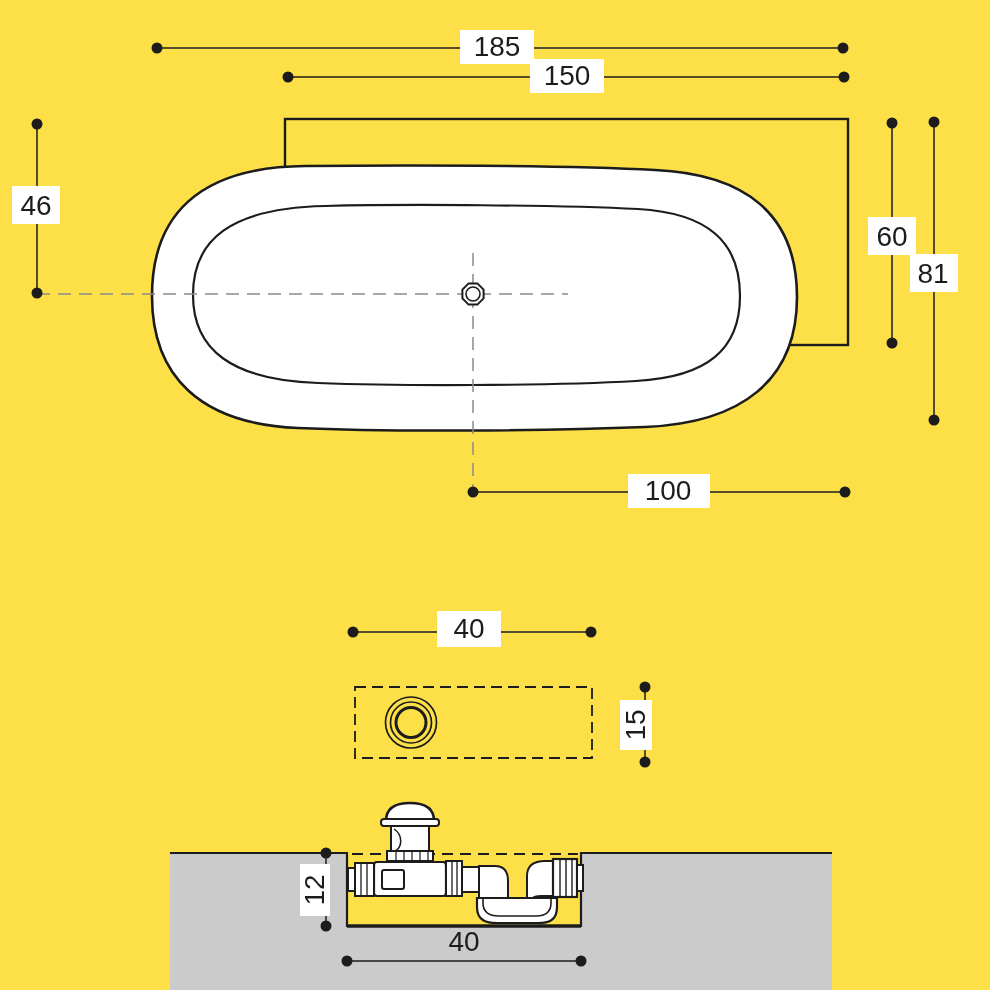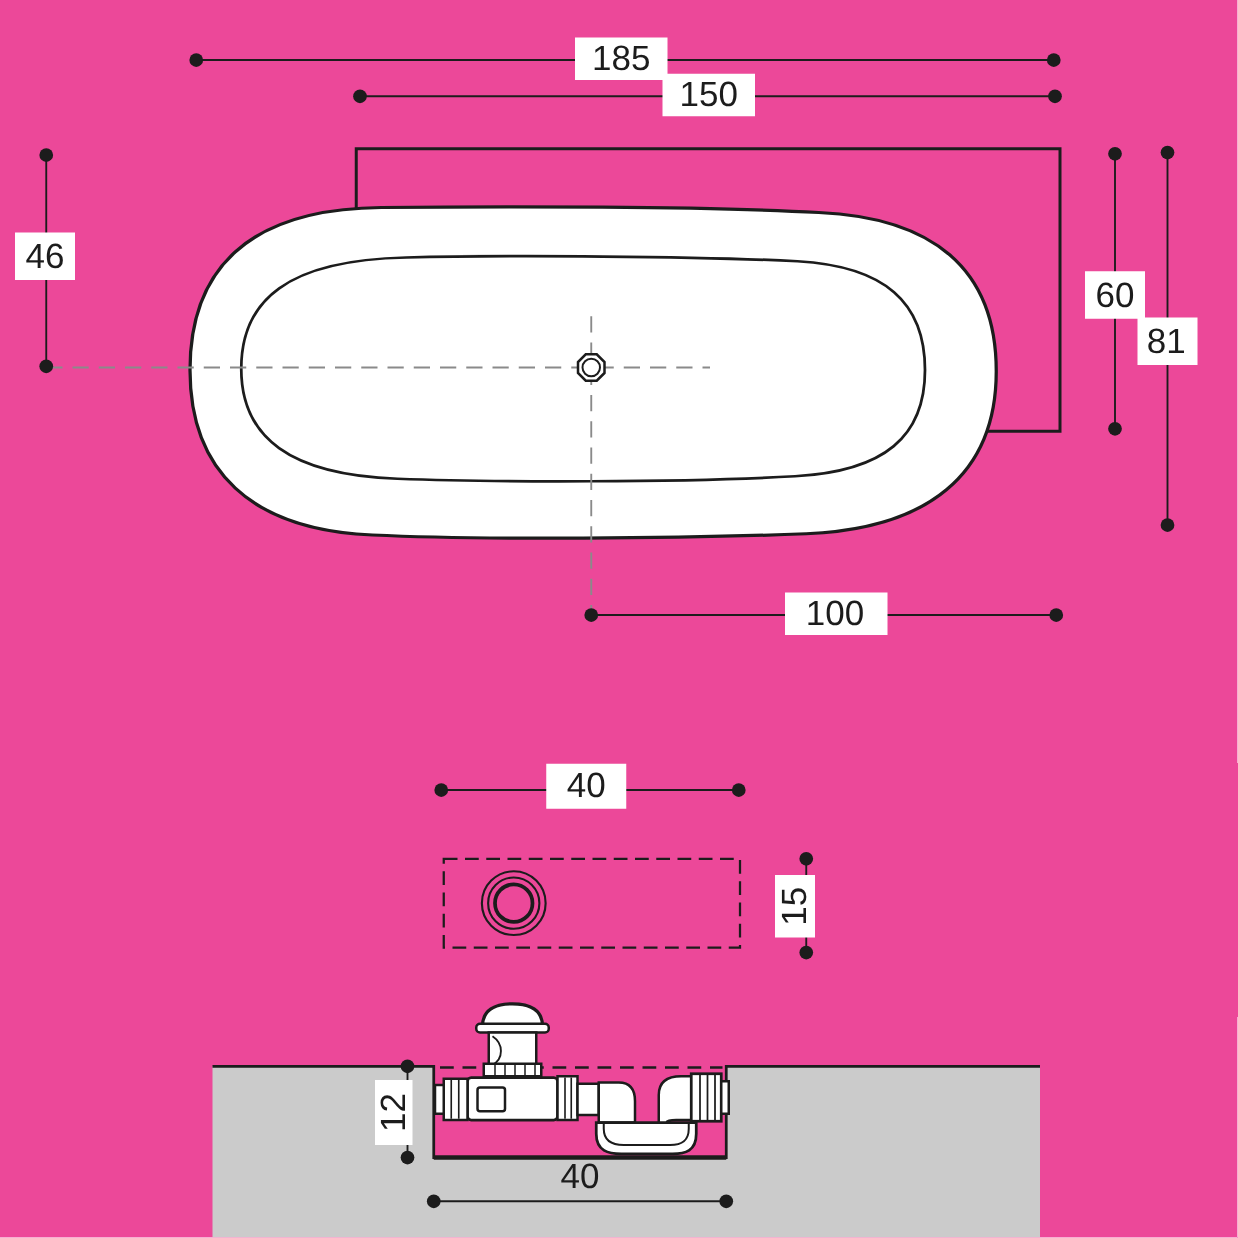--- a/index.html
+++ b/index.html
@@ -1,16 +1,16 @@
 <!DOCTYPE html>
 <html><head>
 <meta charset="utf-8">
 <style>
   html,body{margin:0;padding:0;background:#ffffff;}
-  .sheet{position:relative;width:990px;height:990px;background:#ec4899;overflow:hidden;
+  .sheet{position:relative;width:990px;height:990px;background:#fde047;overflow:hidden;
          font-family:"Liberation Sans",sans-serif;}
   svg{display:block;width:990px;height:990px;}
   text{font-family:"Liberation Sans",sans-serif;font-size:28px;stroke:none;}
   .dimline{fill:none;stroke-width:1.5;}
   .dot{stroke:none;}
   .gap{fill:#ffffff;stroke:none;}
   .outline{fill:none;}
   .whitefill{fill:#ffffff;}
   .nofill{fill:none;}
 </style>

